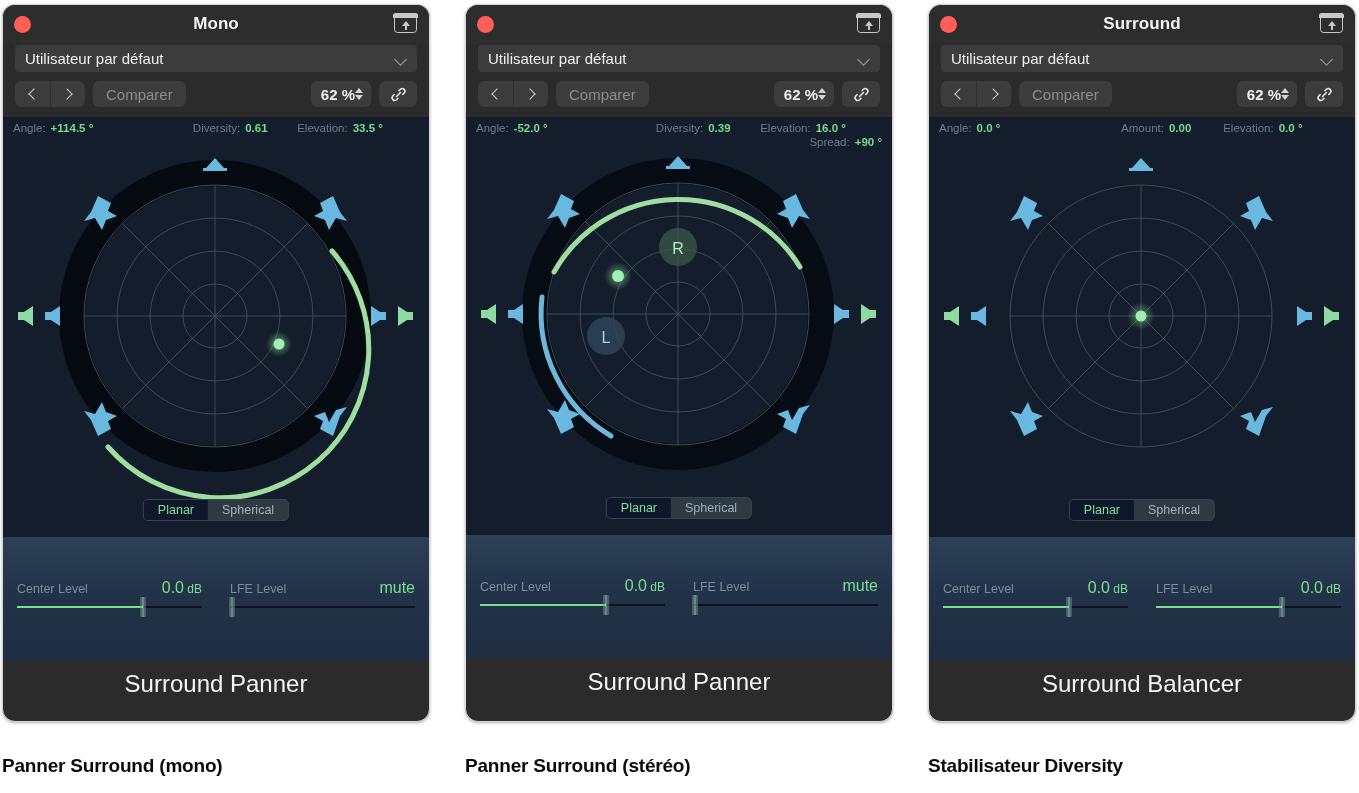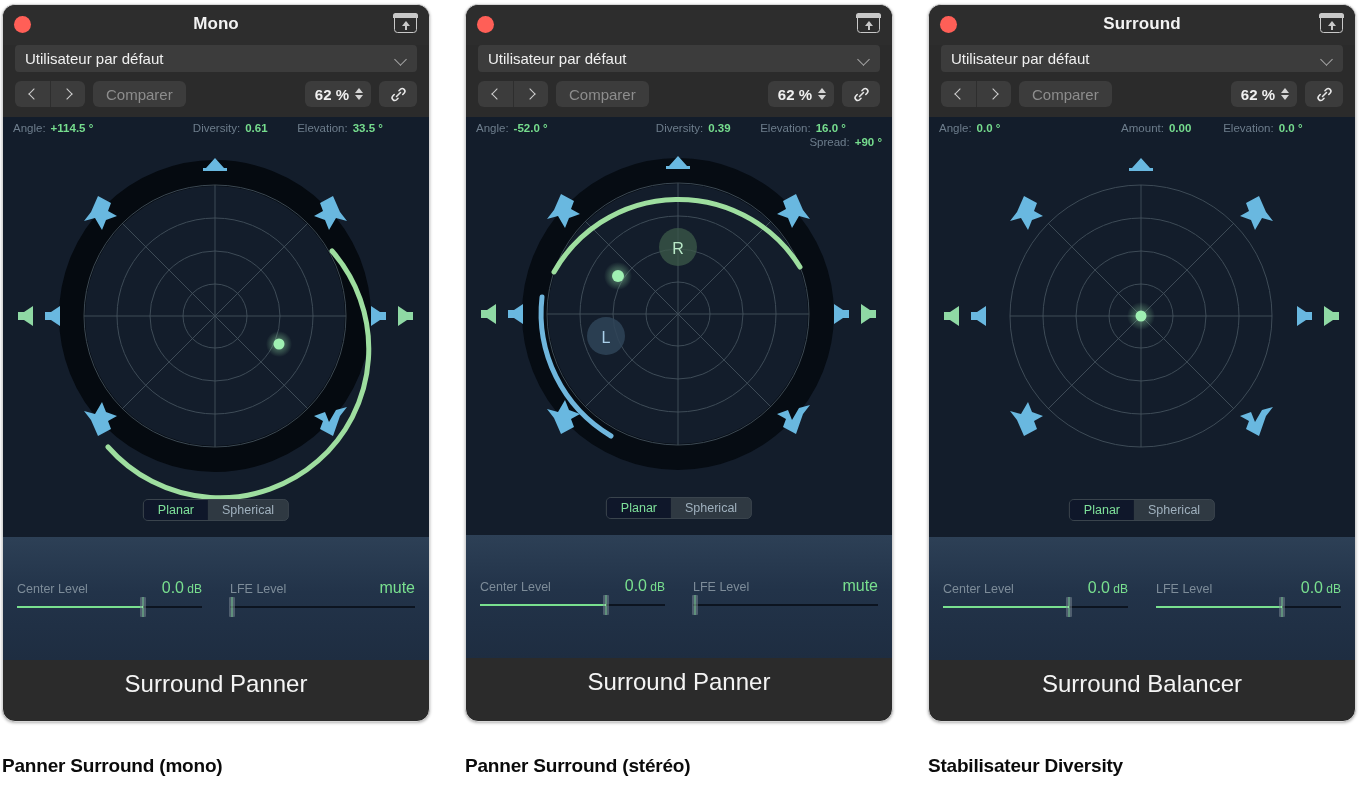--- a/index.html
+++ b/index.html
@@ -103,21 +103,21 @@
   .chev.right { transform: rotate(45deg); margin-right:3px; }
   .compare-btn {
     height:26px; padding:0 13px;
     background:#3c3c3c; border-radius:6px;
     display:flex; align-items:center;
     color:#8d8d8d; font-size:15px;
   }
   .pct-box {
     height:26px; padding:0 8px 0 10px;
     background:#3c3c3c; border-radius:6px;
-    display:flex; align-items:center; gap:6px;
+    display:flex; align-items:center; 
     color:#f0f0f0; font-size:15px; font-weight:bold;
     margin-left:auto;
   }
   .stepper { display:flex; flex-direction:column; gap:2px; }
   .stepper i { display:block; width:0;height:0;
      border-left:4px solid transparent;border-right:4px solid transparent; }
   .stepper i.up { border-bottom:5px solid #d5d5d5; }
   .stepper i.dn { border-top:5px solid #d5d5d5; }
   .link-btn {
     width:38px; height:26px;

